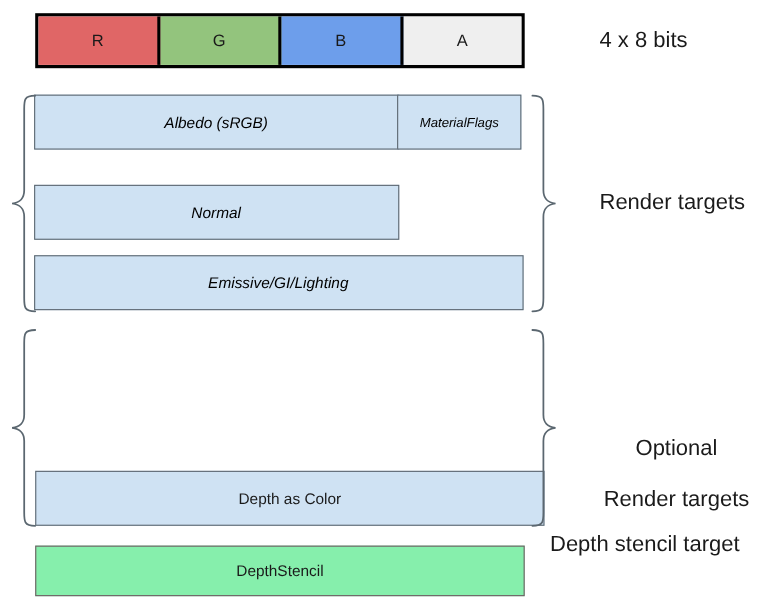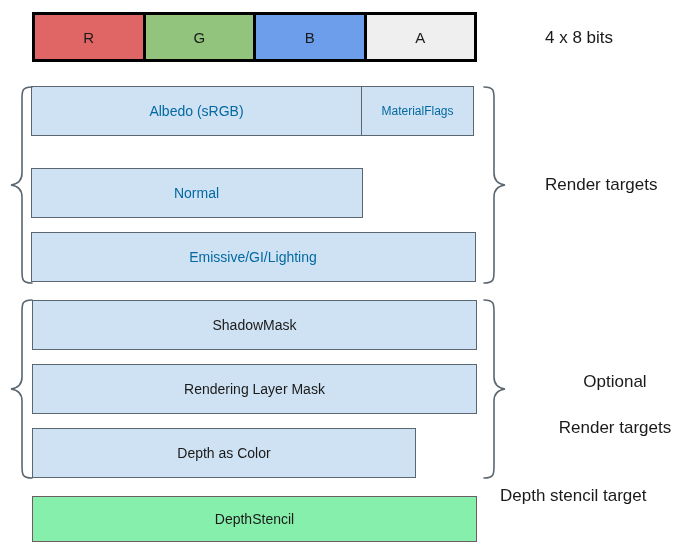--- a/index.html
+++ b/index.html
@@ -80,39 +80,40 @@
     display: flex;
   }
   .rt-cell {
     box-sizing: border-box;
     border: 1.5px solid #5b6770;
     background: #cfe2f3;
     display: flex;
     align-items: center;
     justify-content: center;
     font-size: 14px;
-    color: #0369a1;
+    color: #000000;
     margin-left: -1.5px;
     margin-top: -1.5px;
     height: calc(100% + 1.5px);
+    font-style: italic;
   }
   .rt-cell.wide { width: 332px; }
   .rt-cell.narrow { width: 113px; font-size: 12px; }
   .rt-cell.full { width: 445px; text-align: center; }
 
   
   .brace {
     position: absolute;
   }
   .brace svg { display: block; overflow: visible; }
 
   
   .side-label {
     position: absolute;
-    font-size: 17px;
+    font-size: 20px;
     color: #1a1a1a;
     line-height: 23px;
     white-space: pre-line;
   }
 </style>
 </head>
 <body>
 
 <div class="canvas">
 
@@ -152,41 +153,39 @@
 
   <div class="brace" style="left:482px; top:85px;">
     <svg width="26" height="200" viewBox="0 0 26 200">
       <path d="M2 2 C12 2 12 6 12 14 L12 88 C12 96 16 99 23 100 C16 101 12 104 12 112
                L12 186 C12 194 12 198 2 198" fill="none" stroke="#5b6770" stroke-width="1.6" stroke-linecap="round"></path>
     </svg>
   </div>
 
   <div class="side-label" style="left:545px; top:173px;">Render targets</div>
 
-  <div class="box" style="left:32px; top:300px; width:445px; height:50px;">ShadowMask</div>
 
-  <div class="box" style="left:32px; top:364px; width:445px; height:50px;">Rendering Layer Mask</div>
 
-  <div class="box" style="left:32px; top:428px; width:384px; height:50px;">Depth as Color</div>
+  <div class="box" style="left:32px; top:428px; width:463px; height:50px;">Depth as Color</div>
 
   <div class="brace" style="left:8px; top:298px;">
     <svg width="26" height="182" viewBox="0 0 26 182">
       <path d="M24 2 C14 2 14 6 14 14 L14 79 C14 87 10 90 3 91 C10 92 14 95 14 103
                L14 168 C14 176 14 180 24 180" fill="none" stroke="#5b6770" stroke-width="1.6" stroke-linecap="round"></path>
     </svg>
   </div>
 
   <div class="brace" style="left:482px; top:298px;">
     <svg width="26" height="182" viewBox="0 0 26 182">
       <path d="M2 2 C12 2 12 6 12 14 L12 79 C12 87 16 90 23 91 C16 92 12 95 12 103
                L12 168 C12 176 12 180 2 180" fill="none" stroke="#5b6770" stroke-width="1.6" stroke-linecap="round"></path>
     </svg>
   </div>
 
-  <div class="side-label" style="left:545px; top:347px; width:140px; text-align:center;">
+  <div class="side-label" style="left:545px; top:374px; width:140px; text-align:center;">
     <div>Optional</div>
     <div>Render targets</div>
   </div>
 
   <div class="box pink" style="left:32px; top:496px; width:445px; height:46px;">DepthStencil</div>
 
   <div class="side-label" style="left:500px; top:484px;">Depth stencil target</div>
 
 </div>
 

